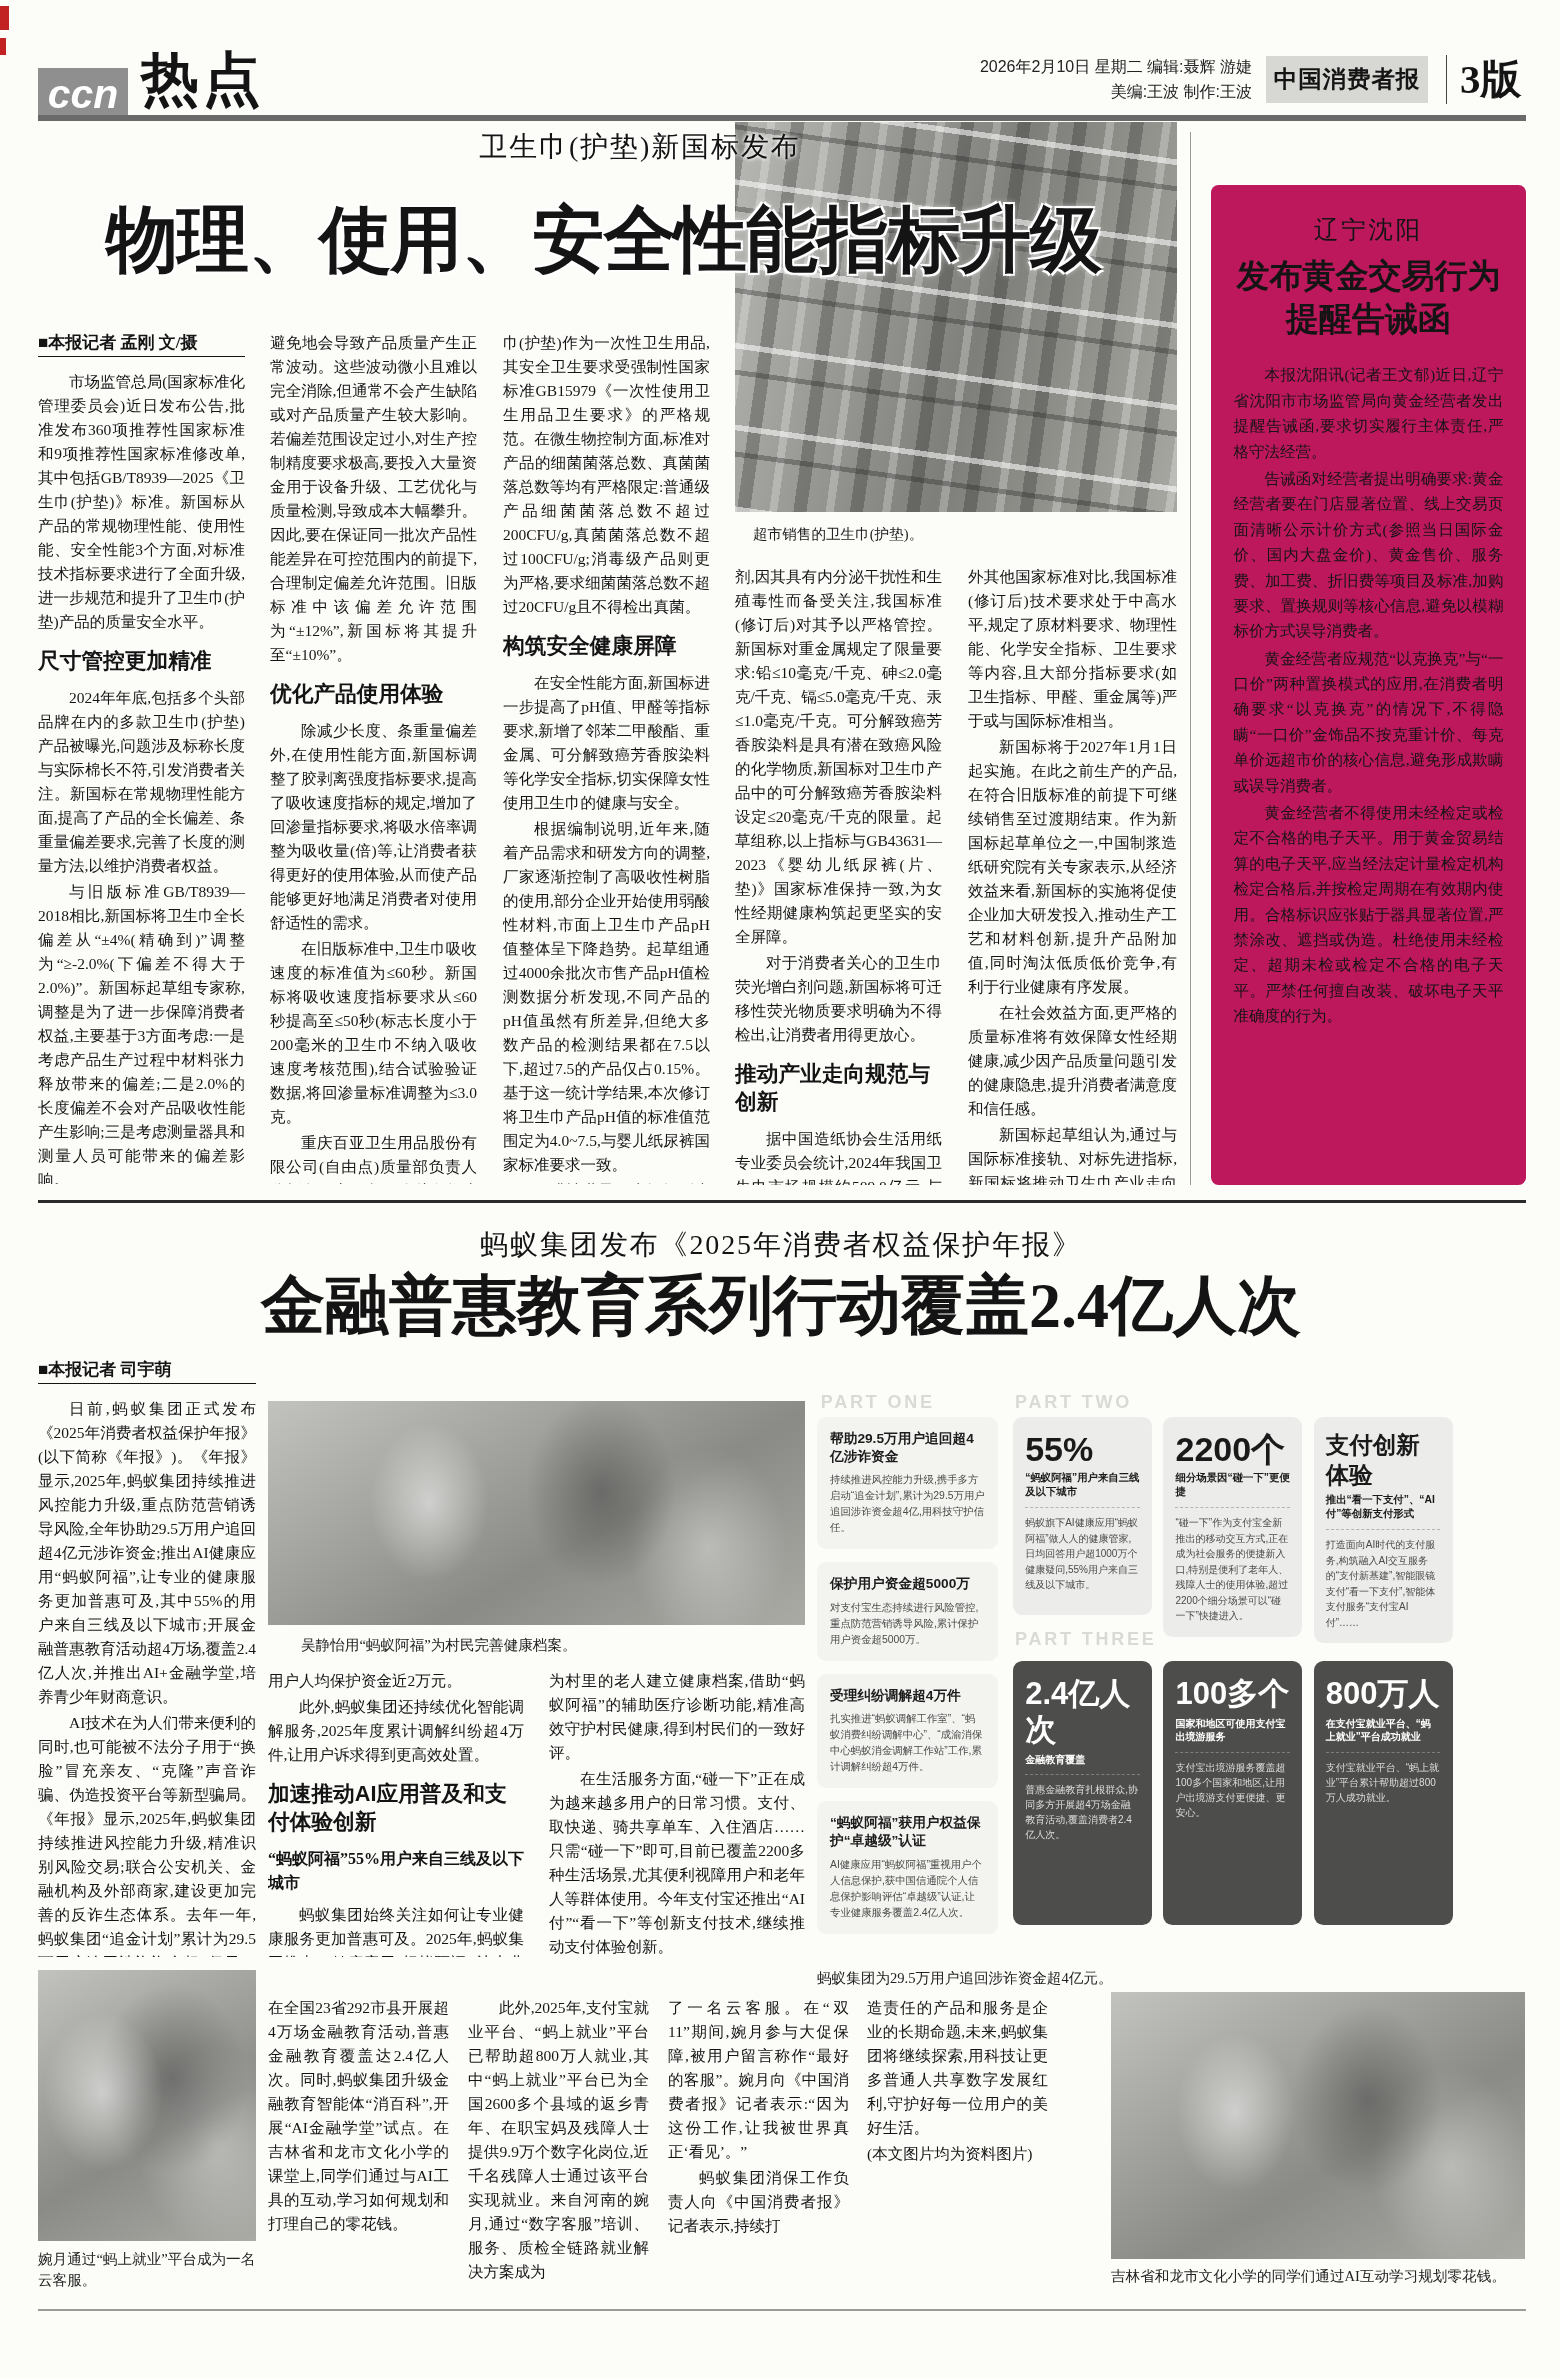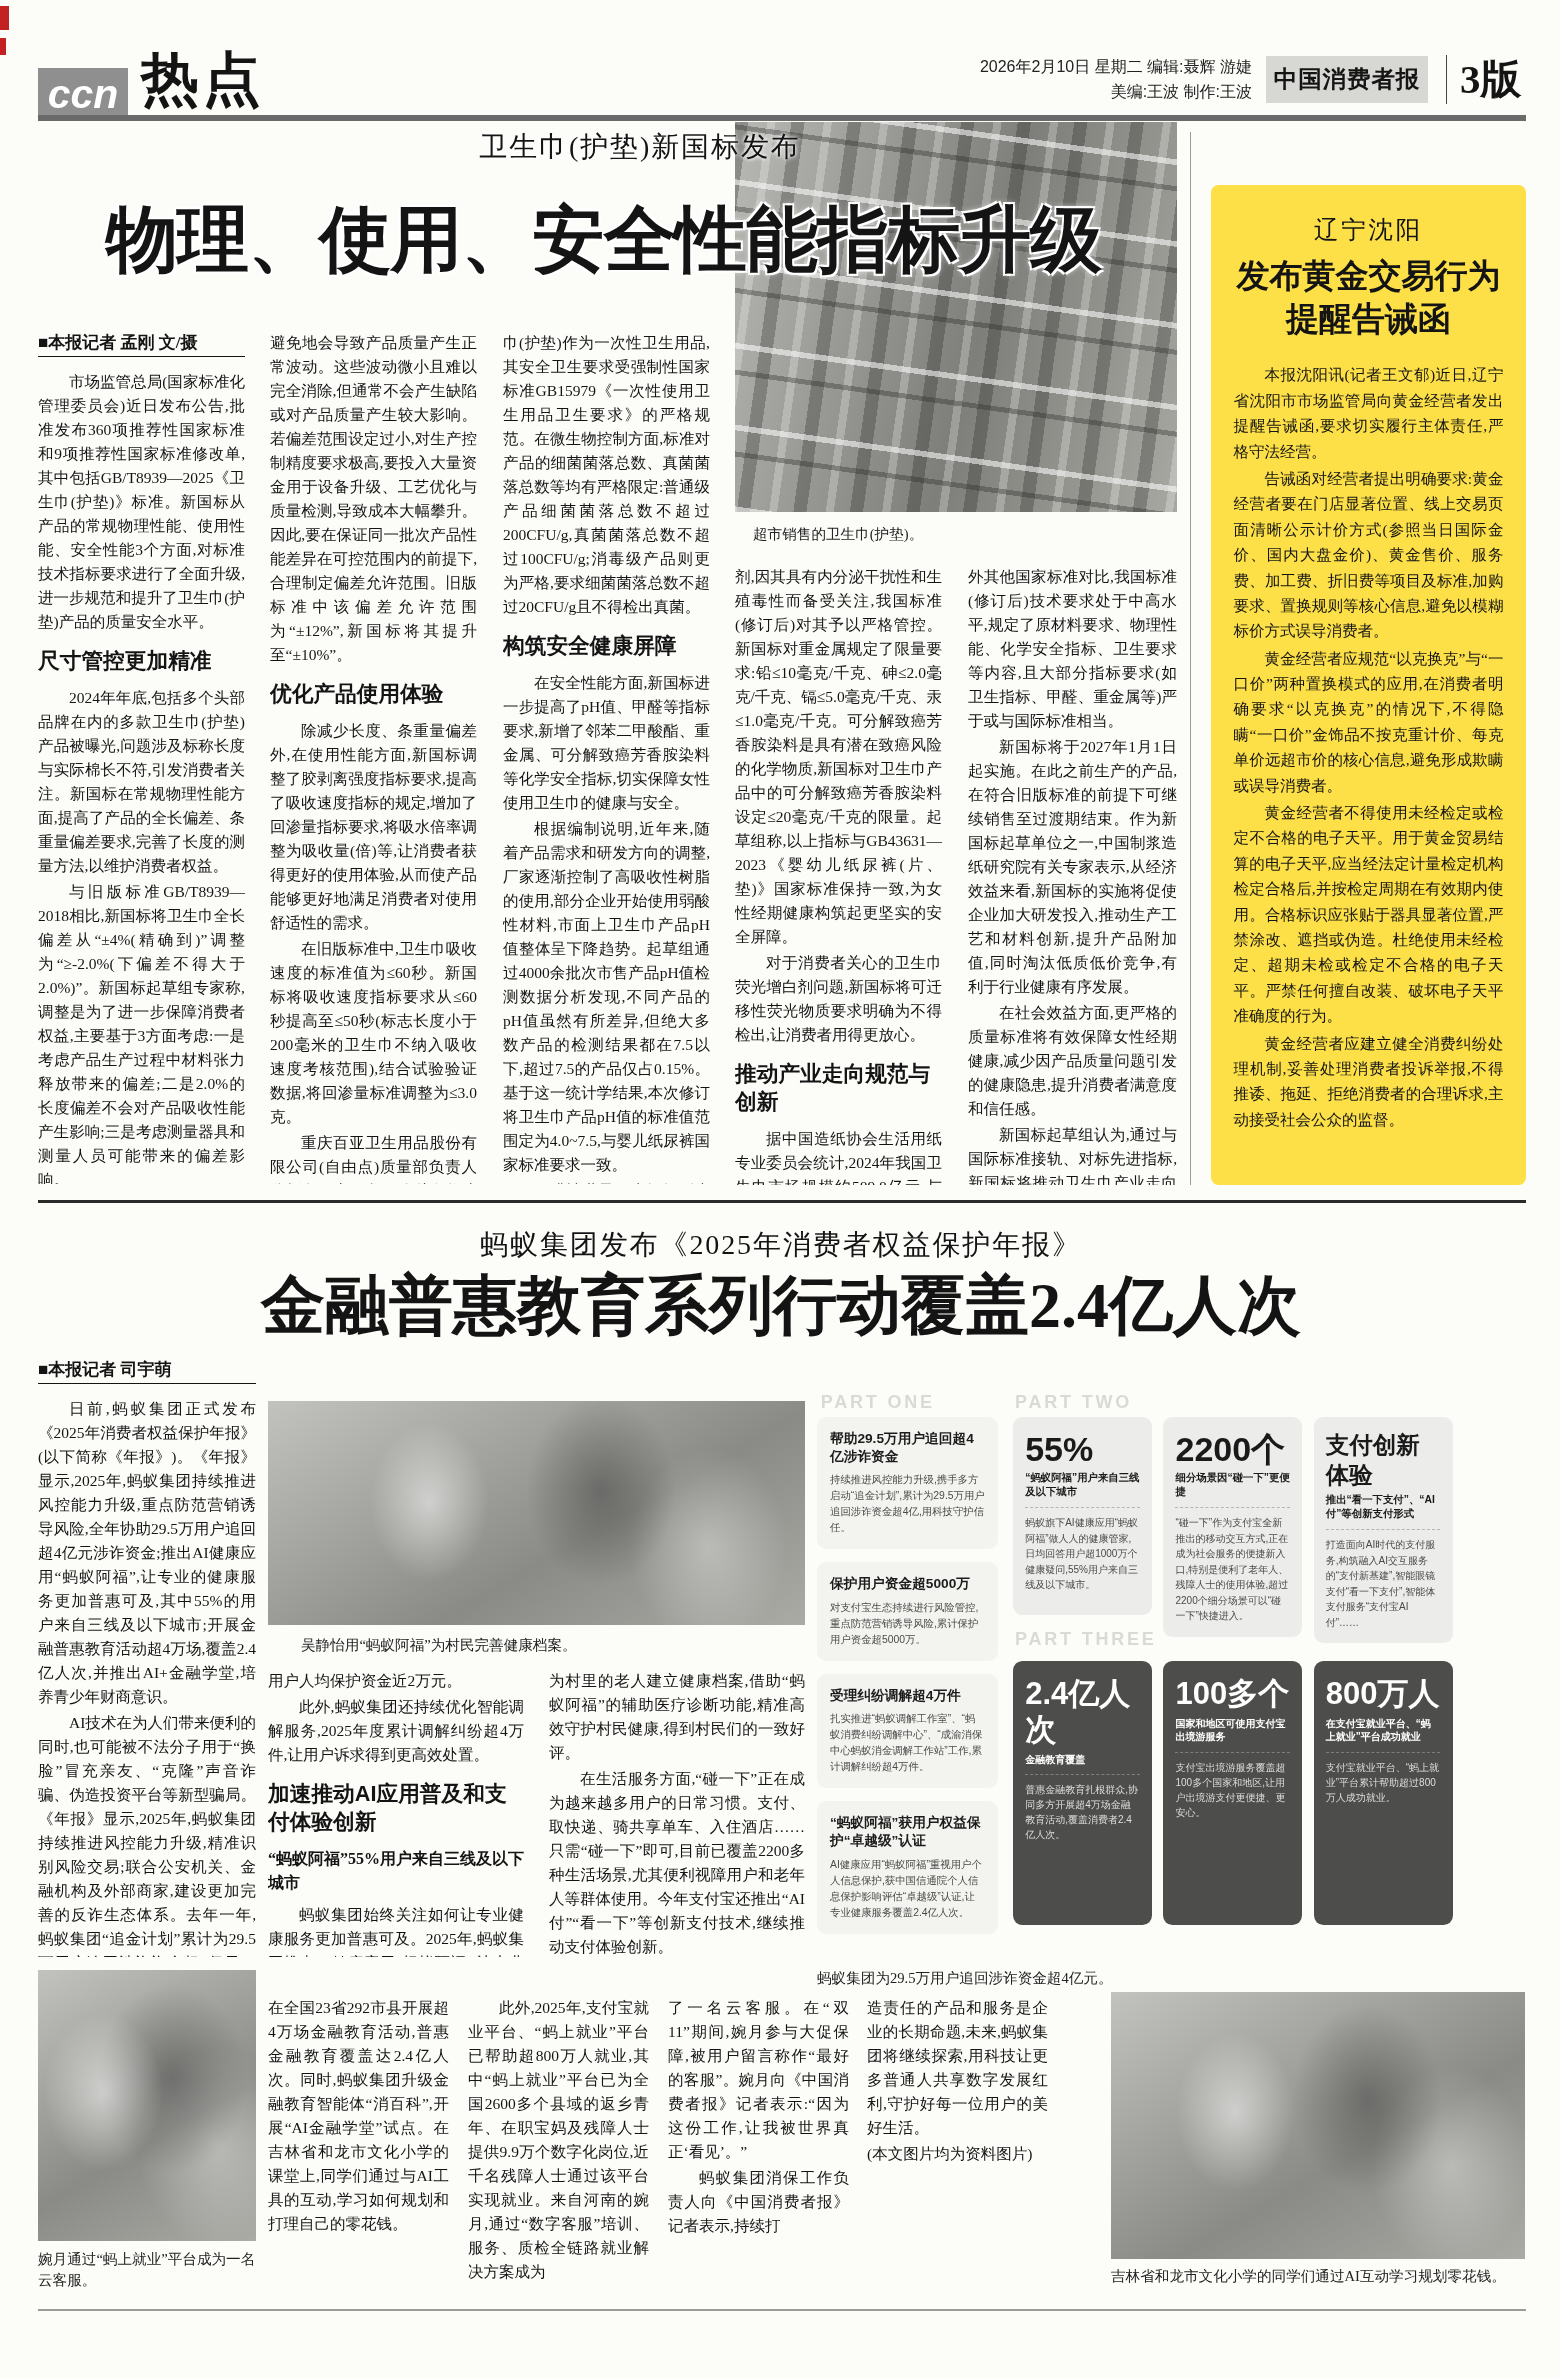--- a/index.html
+++ b/index.html
@@ -34,21 +34,21 @@
   .blk{margin:0 0 1.9px 0;}
   .blk[data-type="p"]{text-indent:2em;}
   .blk[data-type="pc"]{text-indent:0;}
   .blk[data-type="by"]{font-weight:bold;font-size:17px;border-bottom:1.9px solid #141414;
        padding-bottom:1px;margin-bottom:13px;text-indent:0;}
   .blk[data-type="h"]{font-family:"Liberation Sans",sans-serif;font-weight:bold;font-size:21.7px;
        line-height:28px;margin:13px 0 11.3px;text-indent:0;text-align:left;}
   .blk[data-type="h2"]{font-weight:bold;font-size:16px;margin:7.5px 0;text-indent:0;text-align:left;}
   .caption{font-size:14.6px;color:#222;line-height:21px;}
   
-  .sidebox{background:#fde047;border-radius:7.5px;padding:28px 22.6px;box-sizing:border-box;}
+  .sidebox{background:#be185d;border-radius:7.5px;padding:28px 22.6px;box-sizing:border-box;}
   .side-kicker{font-size:24.5px;text-align:center;letter-spacing:2.8px;margin-bottom:9.4px;}
   .side-headline{font-size:33px;font-weight:900;text-align:center;line-height:43px;margin-bottom:21px;}
   .sidebox .blk{font-size:15.5px;line-height:25.4px;text-indent:2em;text-align:justify;}
   .vrule{background:#999;width:0.9px;}
   .hrule{background:#2a2a2a;}
   
   .kicker2{font-size:28px;letter-spacing:1.9px;text-align:center;}
   .headline2{font-size:64px;font-weight:900;text-align:center;letter-spacing:0px;white-space:nowrap;}
   
   .info{font-family:"Liberation Sans",sans-serif;}
@@ -136,21 +136,20 @@
   <div class="abs vrule" style="left:1190px;top:132px;height:1053px;"></div>
   <div class="abs sidebox" style="left:1211px;top:185px;width:315px;height:1000px;">
     <div class="side-kicker">辽宁沈阳</div>
     <div class="side-headline">发布黄金交易行为提醒告诫函</div>
     <div>
 
     <p class="blk">本报沈阳讯(记者王文郁)近日,辽宁省沈阳市市场监管局向黄金经营者发出提醒告诫函,要求切实履行主体责任,严格守法经营。</p>
         <p class="blk">告诫函对经营者提出明确要求:黄金经营者要在门店显著位置、线上交易页面清晰公示计价方式(参照当日国际金价、国内大盘金价)、黄金售价、服务费、加工费、折旧费等项目及标准,加购要求、置换规则等核心信息,避免以模糊标价方式误导消费者。</p>
         <p class="blk">黄金经营者应规范“以克换克”与“一口价”两种置换模式的应用,在消费者明确要求“以克换克”的情况下,不得隐瞒“一口价”金饰品不按克重计价、每克单价远超市价的核心信息,避免形成欺瞒或误导消费者。</p>
         <p class="blk">黄金经营者不得使用未经检定或检定不合格的电子天平。用于黄金贸易结算的电子天平,应当经法定计量检定机构检定合格后,并按检定周期在有效期内使用。合格标识应张贴于器具显著位置,严禁涂改、遮挡或伪造。杜绝使用未经检定、超期未检或检定不合格的电子天平。严禁任何擅自改装、破坏电子天平准确度的行为。</p>
-        <p class="blk">黄金经营者应建立健全消费纠纷处理机制,妥善处理消费者投诉举报,不得推诿、拖延、拒绝消费者的合理诉求,主动接受社会公众的监督。</p>
       </div>
   </div>
 
   <div class="abs hrule" style="left:38px;top:1200px;width:1488px;height:2.8px;"></div>
 
   <div class="abs kicker2" style="left:282px;top:1226px;width:998px;">蚂蚁集团发布《2025年消费者权益保护年报》</div>
   <div class="abs headline2" style="left:56px;top:1262px;width:1450px;">金融普惠教育系列行动覆盖2.4亿人次</div>
 
   <div class="abs col" style="left:38px;top:1358px;width:218px;height:599px;">
 

